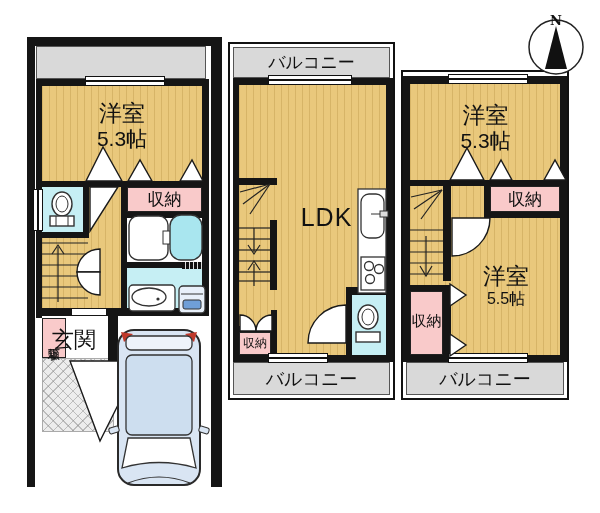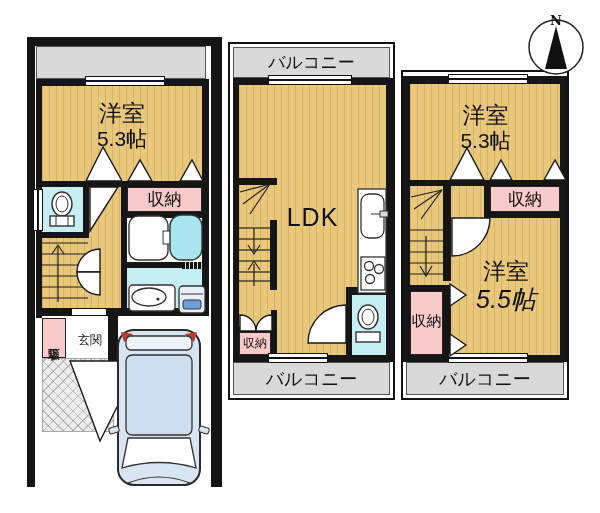--- a/index.html
+++ b/index.html
@@ -227,47 +227,47 @@
   <div class="lbl col" style="left:42px;top:98px;width:160px;height:56px;">
     <span style="font-size:23px;">洋室</span>
     <span style="font-size:21px;">5.3帖</span>
   </div>
   <div class="lbl" style="left:127px;top:186px;width:75px;height:26px;font-size:17px;">
       <span>収納</span>
     </div>
   <div class="lbl" style="left:42px;top:319px;width:24px;height:40px;font-size:12px;writing-mode:vertical-rl;text-orientation:upright;line-height:1;">
       <span>下駄箱</span>
     </div>
-  <div class="lbl" style="left:66px;top:318px;width:48px;height:44px;font-size:12px;">
+  <div class="lbl" style="left:50px;top:318px;width:48px;height:44px;font-size:22px;">
       <span>玄関</span>
     </div>
 
   <div class="lbl" style="left:233px;top:47px;width:157px;height:31px;font-size:17px;">
       <span>バルコニー</span>
     </div>
-  <div class="lbl col" style="left:239px;top:190px;width:147px;height:56px;">
+  <div class="lbl col" style="left:253px;top:190px;width:147px;height:56px;">
     <span style="font-size:25px;letter-spacing:1px;">LDK</span>
   </div>
   <div class="lbl" style="left:239px;top:333px;width:32px;height:21px;font-size:12px;">
       <span>収納</span>
     </div>
   <div class="lbl" style="left:233px;top:362px;width:157px;height:33px;font-size:18px;">
       <span>バルコニー</span>
     </div>
 
   <div class="lbl col" style="left:410px;top:100px;width:151px;height:56px;">
     <span style="font-size:23px;">洋室</span>
     <span style="font-size:21px;">5.3帖</span>
   </div>
   <div class="lbl" style="left:490px;top:186px;width:70px;height:26px;font-size:17px;">
       <span>収納</span>
     </div>
   <div class="lbl col" style="left:451px;top:258px;width:110px;height:56px;">
     <span style="font-size:23px;">洋室</span>
-    <span style="font-size:25px;font-style:italic;">5.5帖</span>
+    <span style="font-size:16px;">5.5帖</span>
   </div>
   <div class="lbl" style="left:410px;top:310px;width:33px;height:22px;font-size:15px;">
       <span>収納</span>
     </div>
   <div class="lbl" style="left:406px;top:362px;width:158px;height:33px;font-size:18px;">
       <span>バルコニー</span>
     </div>
 
   <div class="lbl" style="left:548px;top:13px;width:16px;height:14px;font-size:13px;font-family:'DejaVu Serif',serif;font-weight:bold;">
       <span>N</span>

